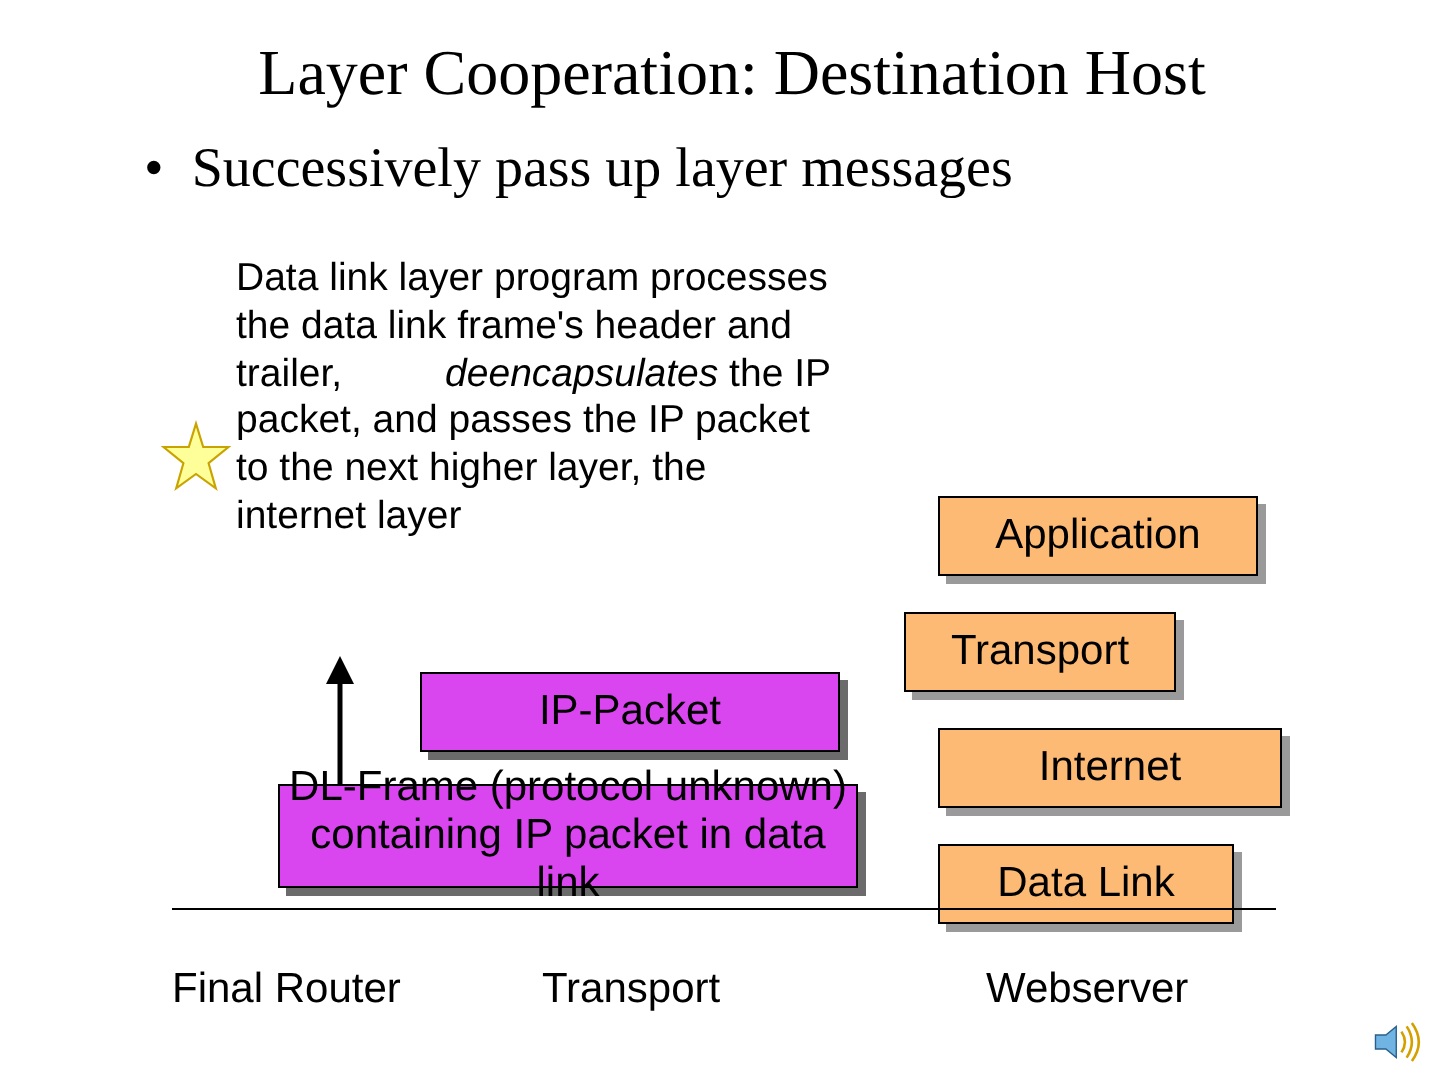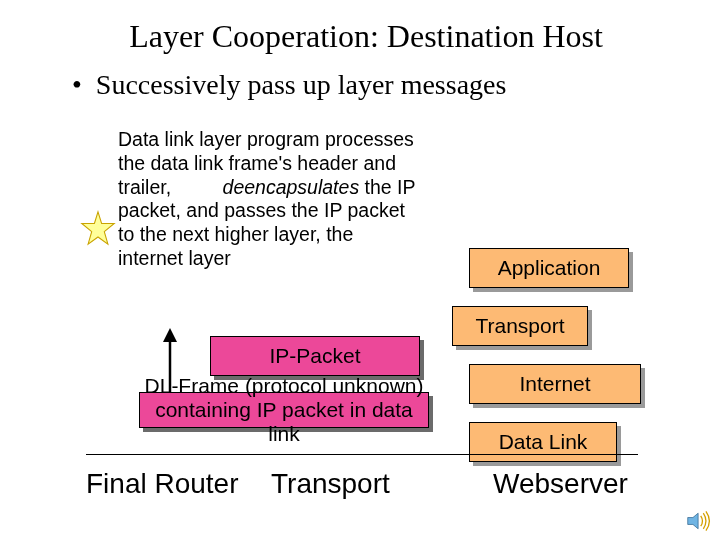--- a/index.html
+++ b/index.html
@@ -57,30 +57,31 @@
     justify-content: center;
     box-sizing: border-box;
   }
   .shadow-box {
     background: #fdba74;
     border: 1.5px solid #000;
     box-shadow: 4px 4px 0 #9a9a9a;
     margin-top: 28px;
   }
   .teal-box {
-    background: #ec4899;
+    background: #d946ef;
     border: 1.5px solid #000;
     box-shadow: 4px 4px 0 #6b6b6b;
     line-height: 1.15;
   }
   .plain-label {
     position: absolute;
     font-family: Arial, Helvetica, sans-serif;
-    font-size: 28px;
+    font-size: 21px;
     text-align: center;
+    margin-top: 15px;
   }
   .arrow {
     position: absolute;
   }
   .hr-line {
     position: absolute;
     height: 1.2px;
     background: #000;
   }
   .speaker {
@@ -112,21 +113,21 @@
   </svg>
 </div>
 
 <div class="layer-box shadow-box" style="left:469px; top:220px; width:160px; height:40px;">Application</div>
 <div class="layer-box shadow-box" style="left:452px; top:278px; width:136px; height:40px;">Transport</div>
 <div class="layer-box shadow-box" style="left:469px; top:336px; width:172px; height:40px;">Internet</div>
 <div class="layer-box shadow-box" style="left:469px; top:394px; width:148px; height:40px;">Data Link</div>
 
 <div class="layer-box teal-box" style="left:210px; top:336px; width:210px; height:40px;">IP-Packet</div>
 
-<div class="layer-box teal-box" style="left:139px; top:392px; width:290px; height:36px; flex-direction:column;">
+<div class="layer-box teal-box" style="left:139px; top:392px; width:290px; height:52px; flex-direction:column;">
   <div>DL-Frame (protocol unknown)</div>
   <div>containing IP packet in data link</div>
 </div>
 
 <div class="arrow" style="left:159px; top:328px;">
   <svg width="22" height="66">
     <line x1="11" y1="64" x2="11" y2="10" stroke="#000" stroke-width="2.5"></line>
     <polygon points="11,0 4,14 18,14" fill="#000"></polygon>
   </svg>
 </div>

